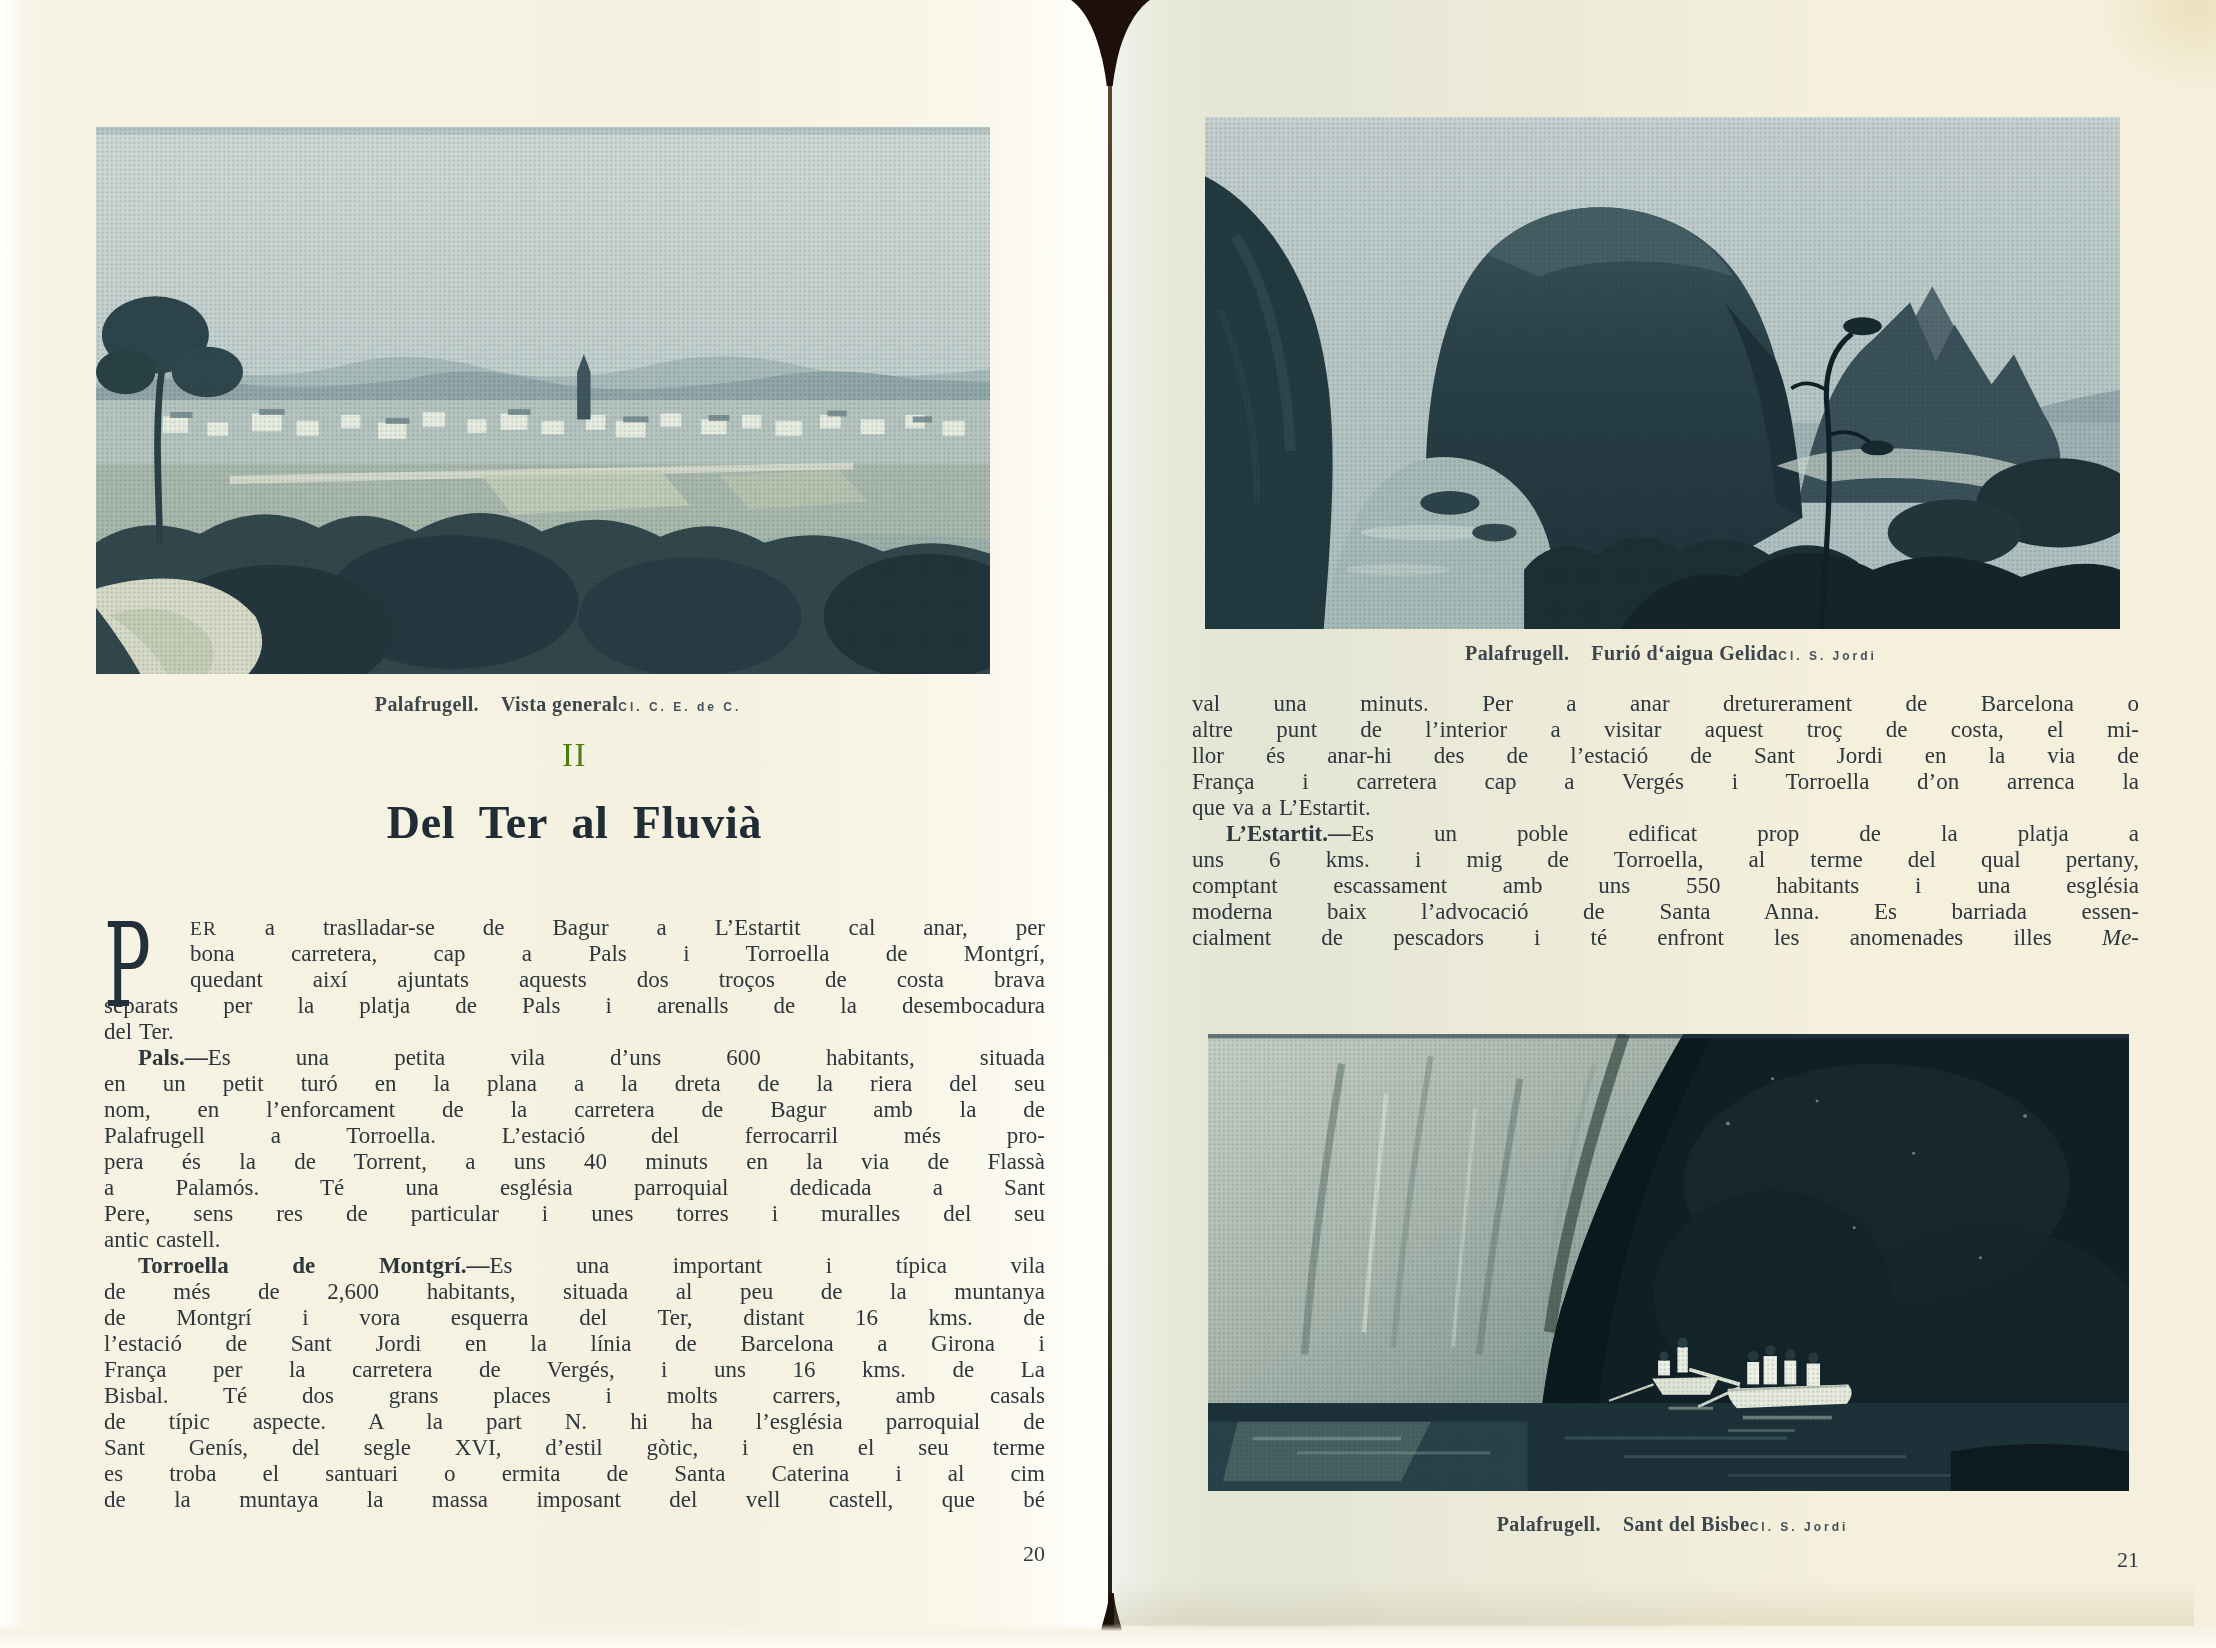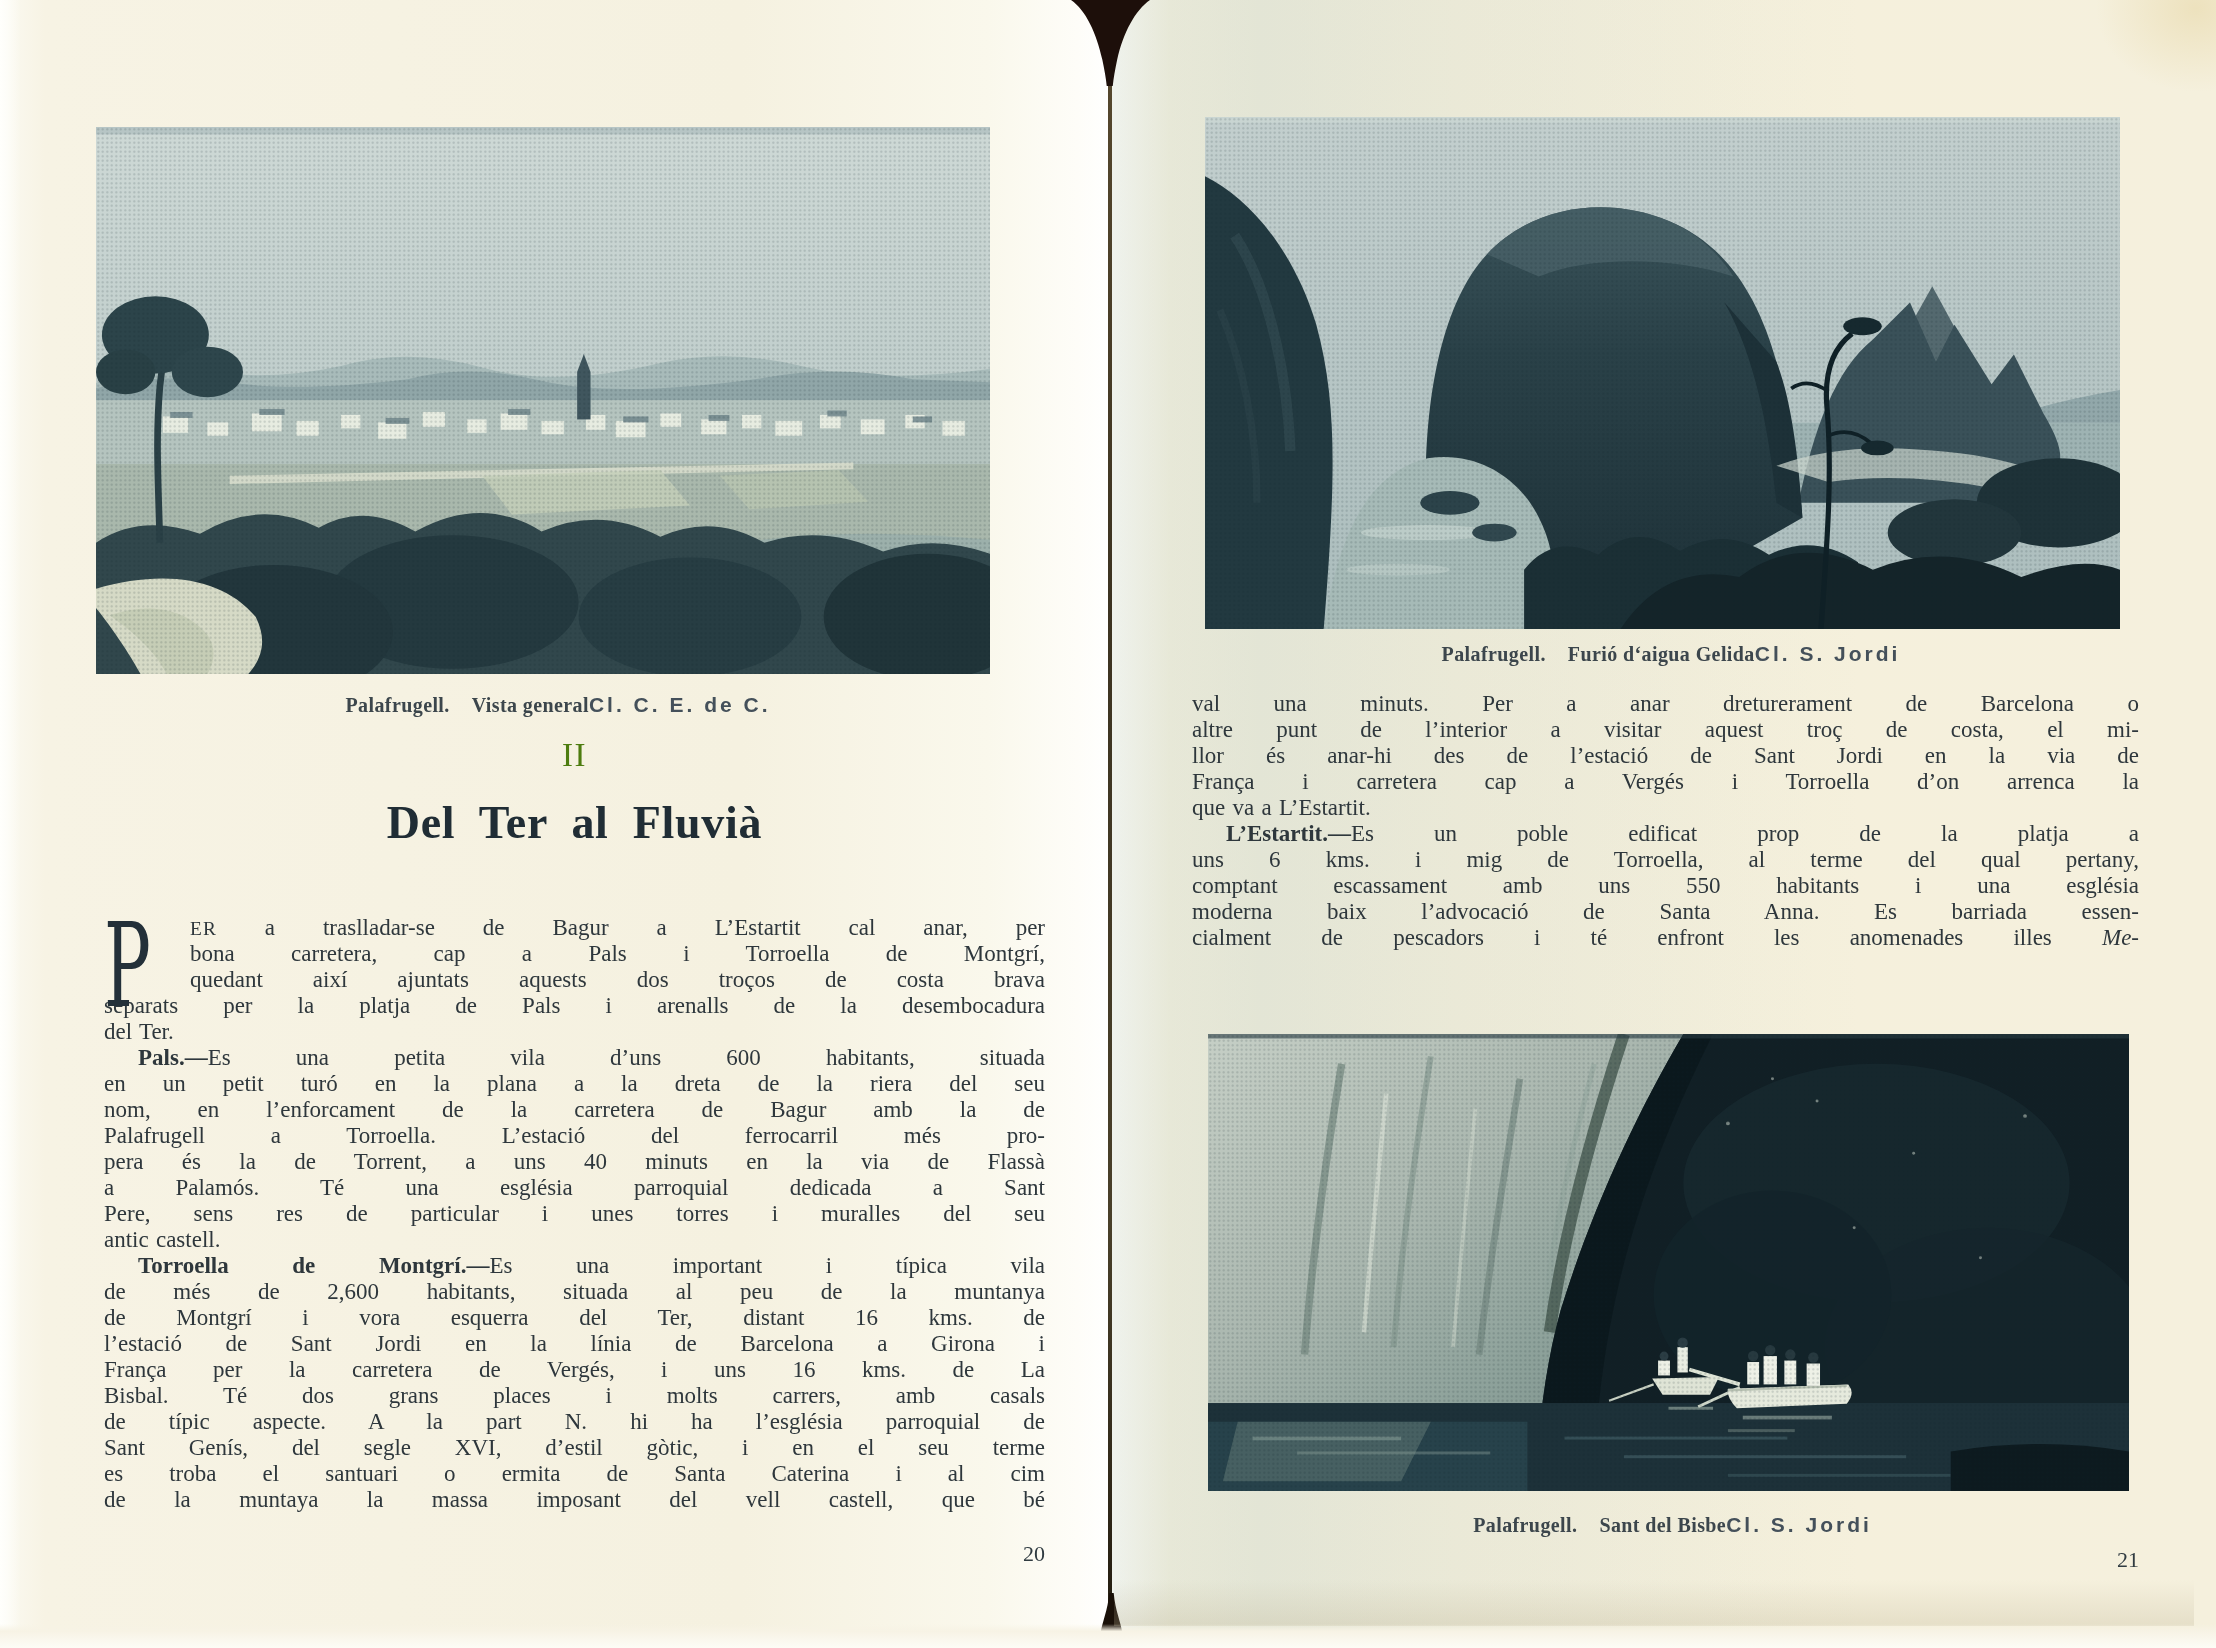--- a/index.html
+++ b/index.html
@@ -36,21 +36,21 @@
 
   .photo { position:absolute; overflow:hidden; box-shadow:inset 0 0 16.3px rgba(25,42,48,0.25); }
   .photo svg { display:block; width:100%; height:100%; }
   .halftone { position:absolute; inset:0; pointer-events:none;
     background-image:radial-gradient(rgba(16,36,43,0.16) 0.8px, rgba(16,36,43,0) 1.4px);
     background-size:4.5px 4.5px; }
 
   .caprow { position:absolute; display:flex; justify-content:center; align-items:baseline; }
   .cap { font-size:20px; font-weight:700; letter-spacing:0.4px; color:#3c464c; }
   .cap .place { margin-right:22px; }
-  .credit { font-family:"Liberation Sans", sans-serif; font-size:21px; font-weight:700;
+  .credit { font-family:"Liberation Sans", sans-serif; font-size:12px; font-weight:700;
     letter-spacing:3px; color:#44505a; }
 
   .chapnum { position:absolute; left:104px; width:941px; text-align:center; top:737px;
     font-size:33px; letter-spacing:1.5px; color:#4d7c0f; }
   .title { position:absolute; left:104px; width:941px; text-align:center; top:796px;
     font-size:46px; font-weight:700; letter-spacing:0.7px; word-spacing:12px; color:#202d35; }
 
   .textcol { position:absolute; font-size:23px; line-height:26px; color:#2e373c; word-spacing:1.5px; }
   .col-left  { left:104px;  top:915px; width:941px; }
   .col-right { left:1192px; top:691px;  width:947px; }

